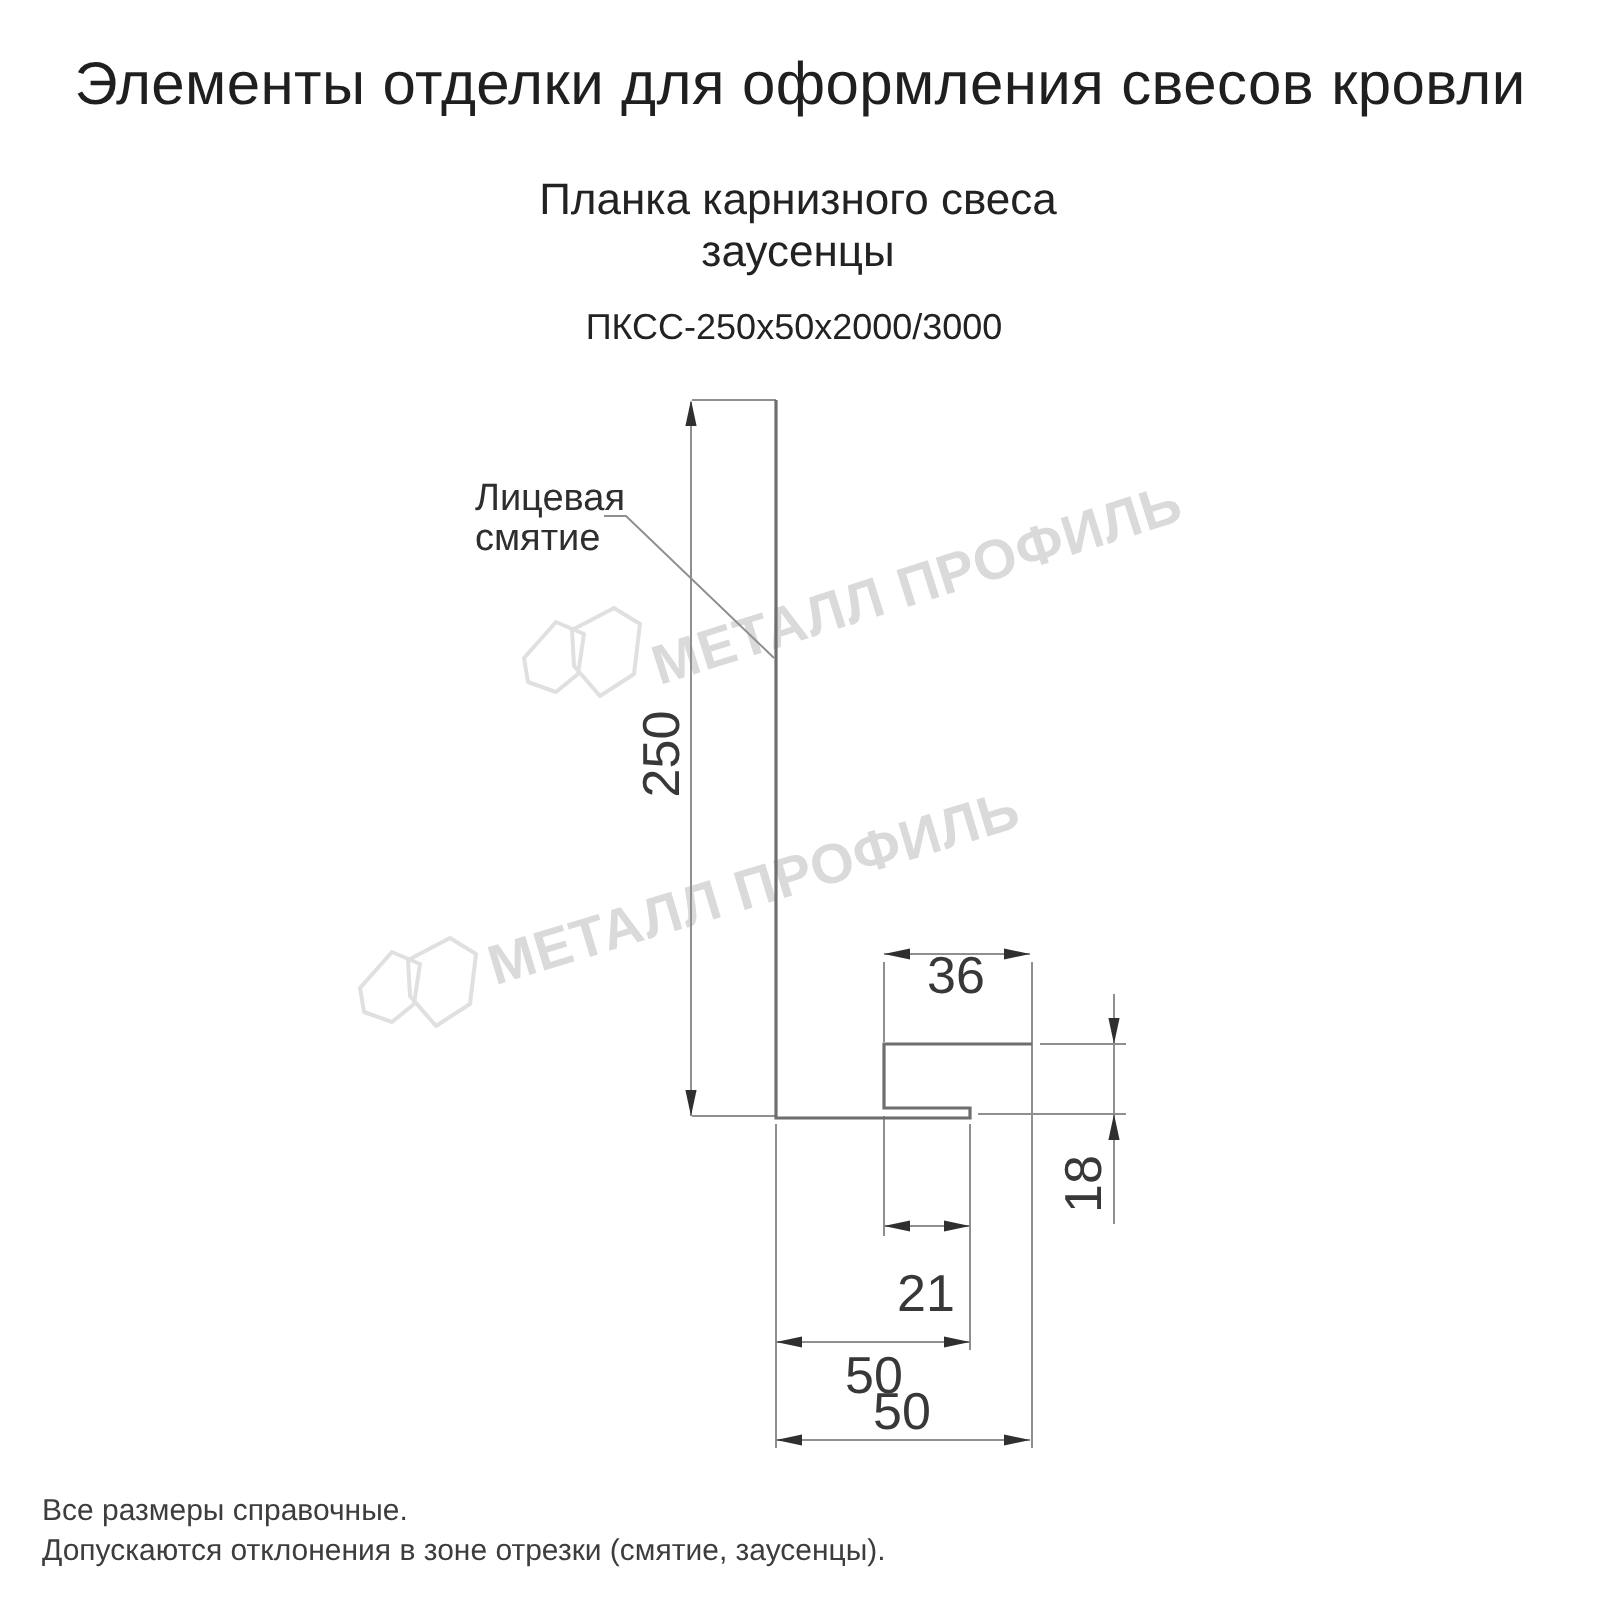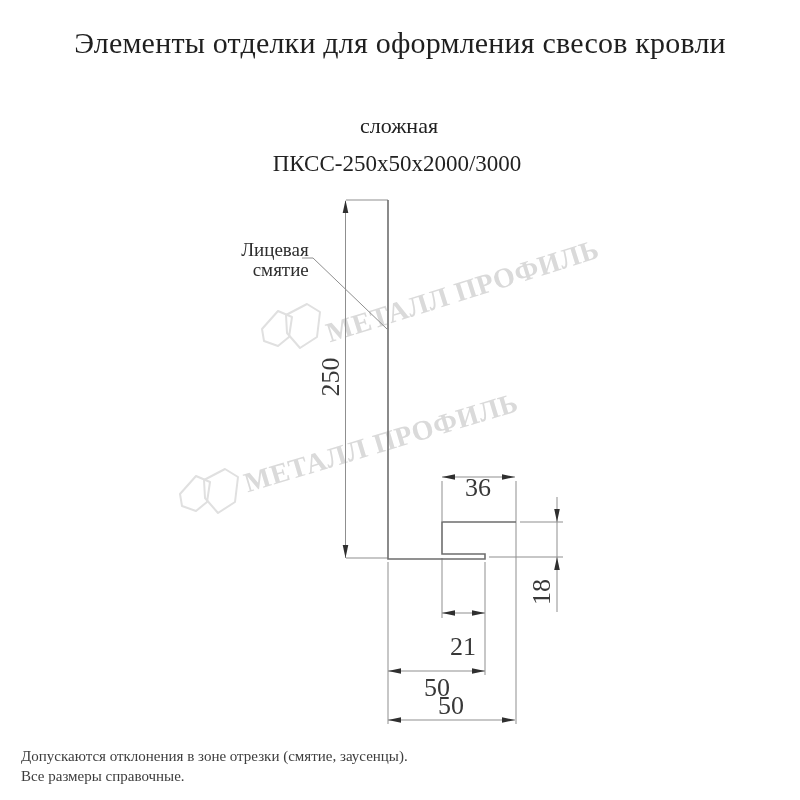--- a/index.html
+++ b/index.html
@@ -1,50 +1,51 @@
 <!DOCTYPE html>
 <html><head>
 <meta charset="utf-8">
 <style>
   html,body{margin:0;padding:0;background:#ffffff;}
   .canvas{
     position:relative;width:792px;height:800px;background:#ffffff;overflow:hidden;
-    font-family:Liberation Serif, serif;
+    font-family:Liberation Sans, sans-serif;
   }
   .ctext{position:absolute;transform:translate(-50%,-50%);white-space:nowrap;}
   .title{left:400px;top:43px;font-size:30px;color:#1f1f1f;letter-spacing:.2px;}
   .subtitle1{left:399px;top:100px;font-size:22px;color:#222222;}
   .subtitle2{left:399px;top:126px;font-size:22px;color:#222222;}
-  .sku{left:397px;top:164px;font-size:23px;color:#222222;}
+  .sku{left:397px;top:164px;font-size:18px;color:#222222;}
   .dim{position:absolute;font-size:26px;color:#383838;white-space:nowrap;
        transform:translate(-50%,-50%);z-index:5;}
   .dim.vert{transform:translate(-50%,-50%) rotate(-90deg);}
   .face-label{
     position:absolute;left:275px;top:260px;transform:translate(-50%,-50%);
-    text-align:right;font-size:19px;line-height:20px;color:#2e2e2e;z-index:5;white-space:nowrap;
+    text-align:left;font-size:19px;line-height:20px;color:#2e2e2e;z-index:5;white-space:nowrap;
   }
   .wm-text{
     position:absolute;font-size:28px;font-weight:bold;letter-spacing:.5px;
     color:#dadada;white-space:nowrap;transform-origin:left center;z-index:1;
   }
   .wm1{left:327px;top:318px;transform:rotate(-17.5deg);}
   .wm2{left:245px;top:468px;transform:rotate(-16.8deg);}
   svg.drawing{position:absolute;left:0;top:0;z-index:2;}
   .footer{
     position:absolute;left:21px;top:746px;font-size:15px;line-height:20px;
     color:#3d3d3d;z-index:5;
   }
 </style>
 </head>
 <body>
 
 <div class="canvas">
 
   <div class="ctext title">Элементы отделки для оформления свесов кровли</div>
-  <div class="ctext subtitle2">сложная</div>
+  <div class="ctext subtitle1">Планка карнизного свеса</div>
+  <div class="ctext subtitle2">заусенцы</div>
   <div class="ctext sku">ПКСС-250х50х2000/3000</div>
 
   <div class="wm-text wm1">МЕТАЛЛ ПРОФИЛЬ</div>
   <div class="wm-text wm2">МЕТАЛЛ ПРОФИЛЬ</div>
 
   <svg class="drawing" width="800" height="800" viewBox="0 0 800 800">
     <defs>
       <g id="mp-logo" fill="none" stroke="#e0e0e0" stroke-width="2" stroke-linejoin="round">
         <path d="M3,28 L19,10 L33,16 L30,36 L19,45 L5,40 Z"></path>
         <path d="M27,14 L48,3 L61,11 L58,36 L41,47 L28,32 Z"></path>
@@ -104,17 +105,17 @@
   <div class="dim" style="left:463px;top:599px;margin-top:48px;">21</div>
   <div class="dim" style="left:437px;top:688px;">50</div>
   <div class="dim" style="left:451px;top:706px;">50</div>
 
   <div class="face-label">
     <div>Лицевая</div>
     <div>смятие</div>
   </div>
 
   <div class="footer">
+    <div>Все размеры справочные.</div>
     <div>Допускаются отклонения в зоне отрезки (смятие, заусенцы).</div>
-    <div>Все размеры справочные.</div>
   </div>
 
 </div>
 
 </body></html>

